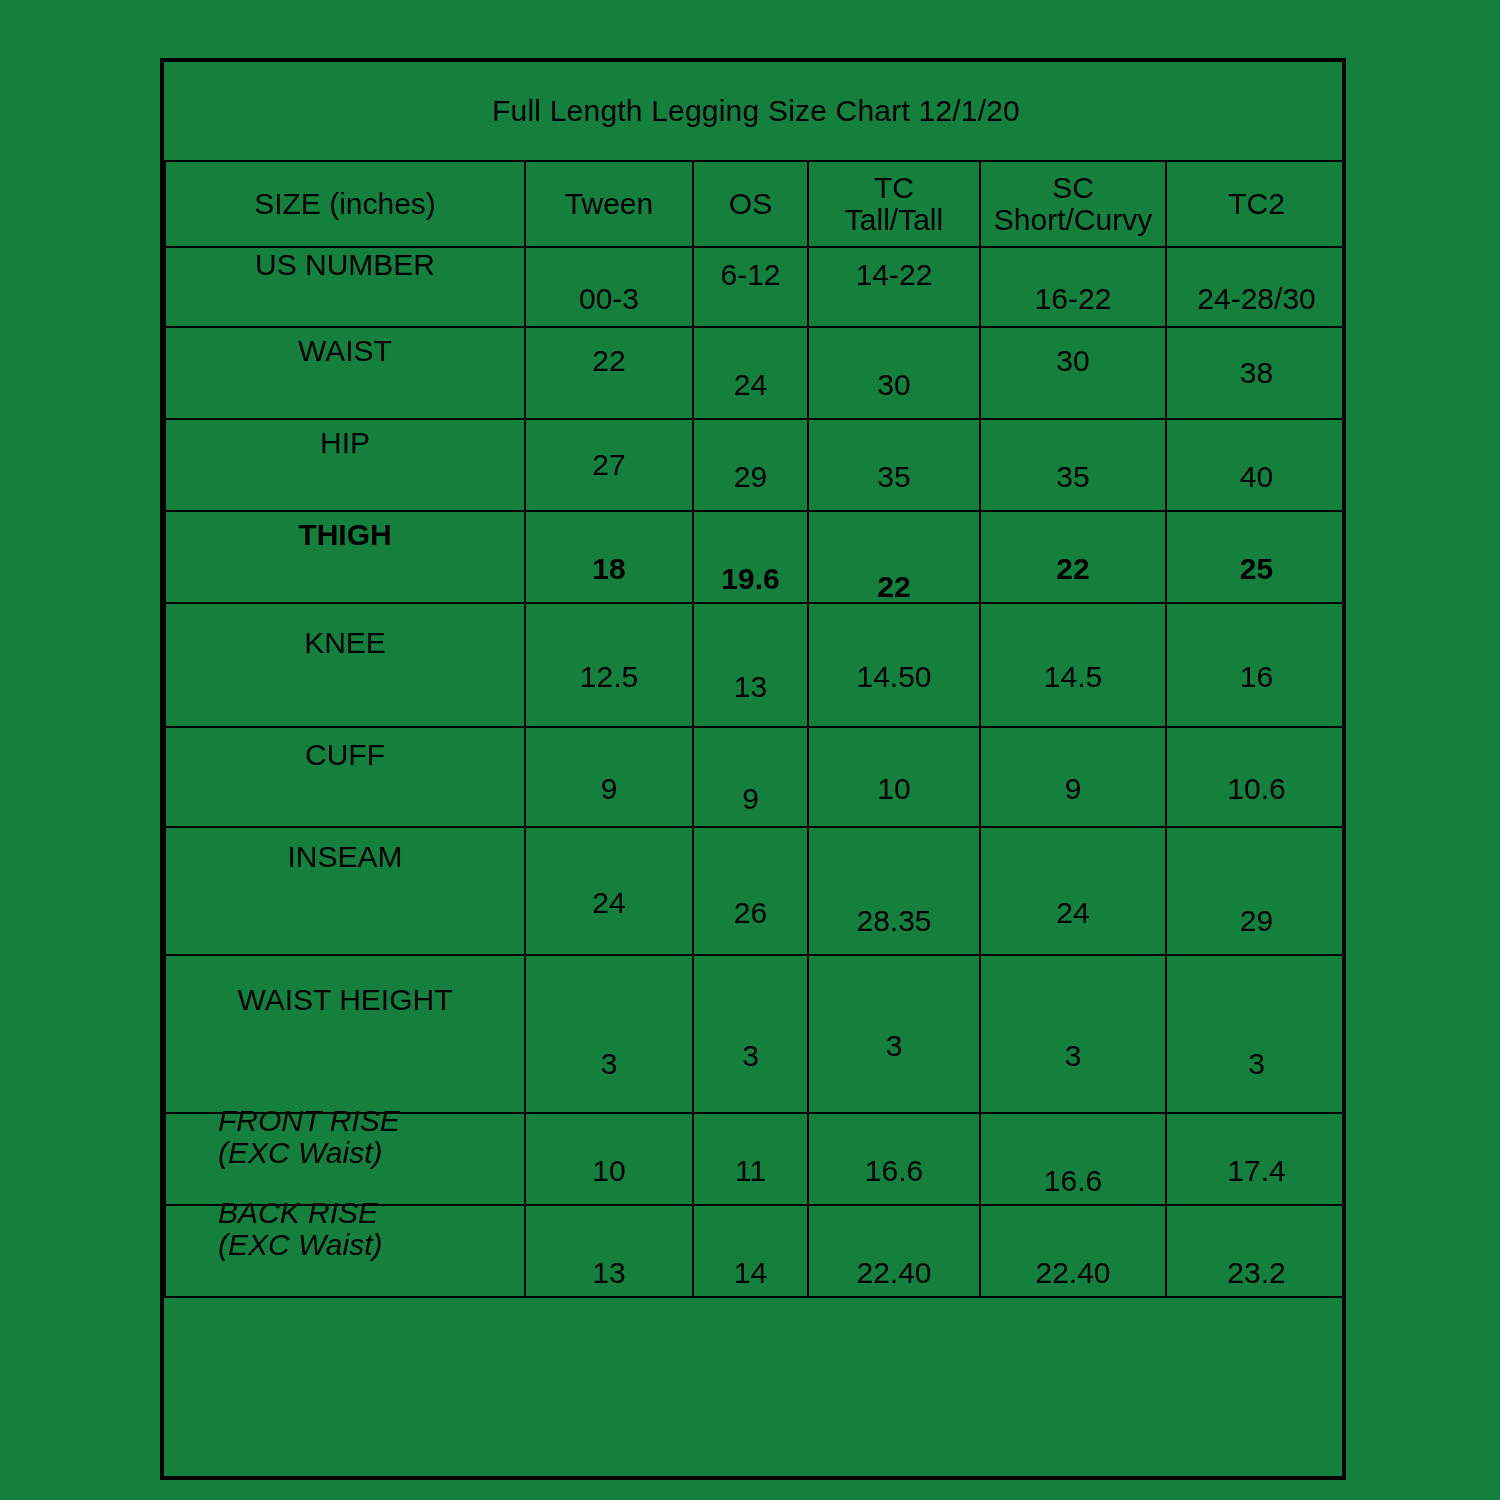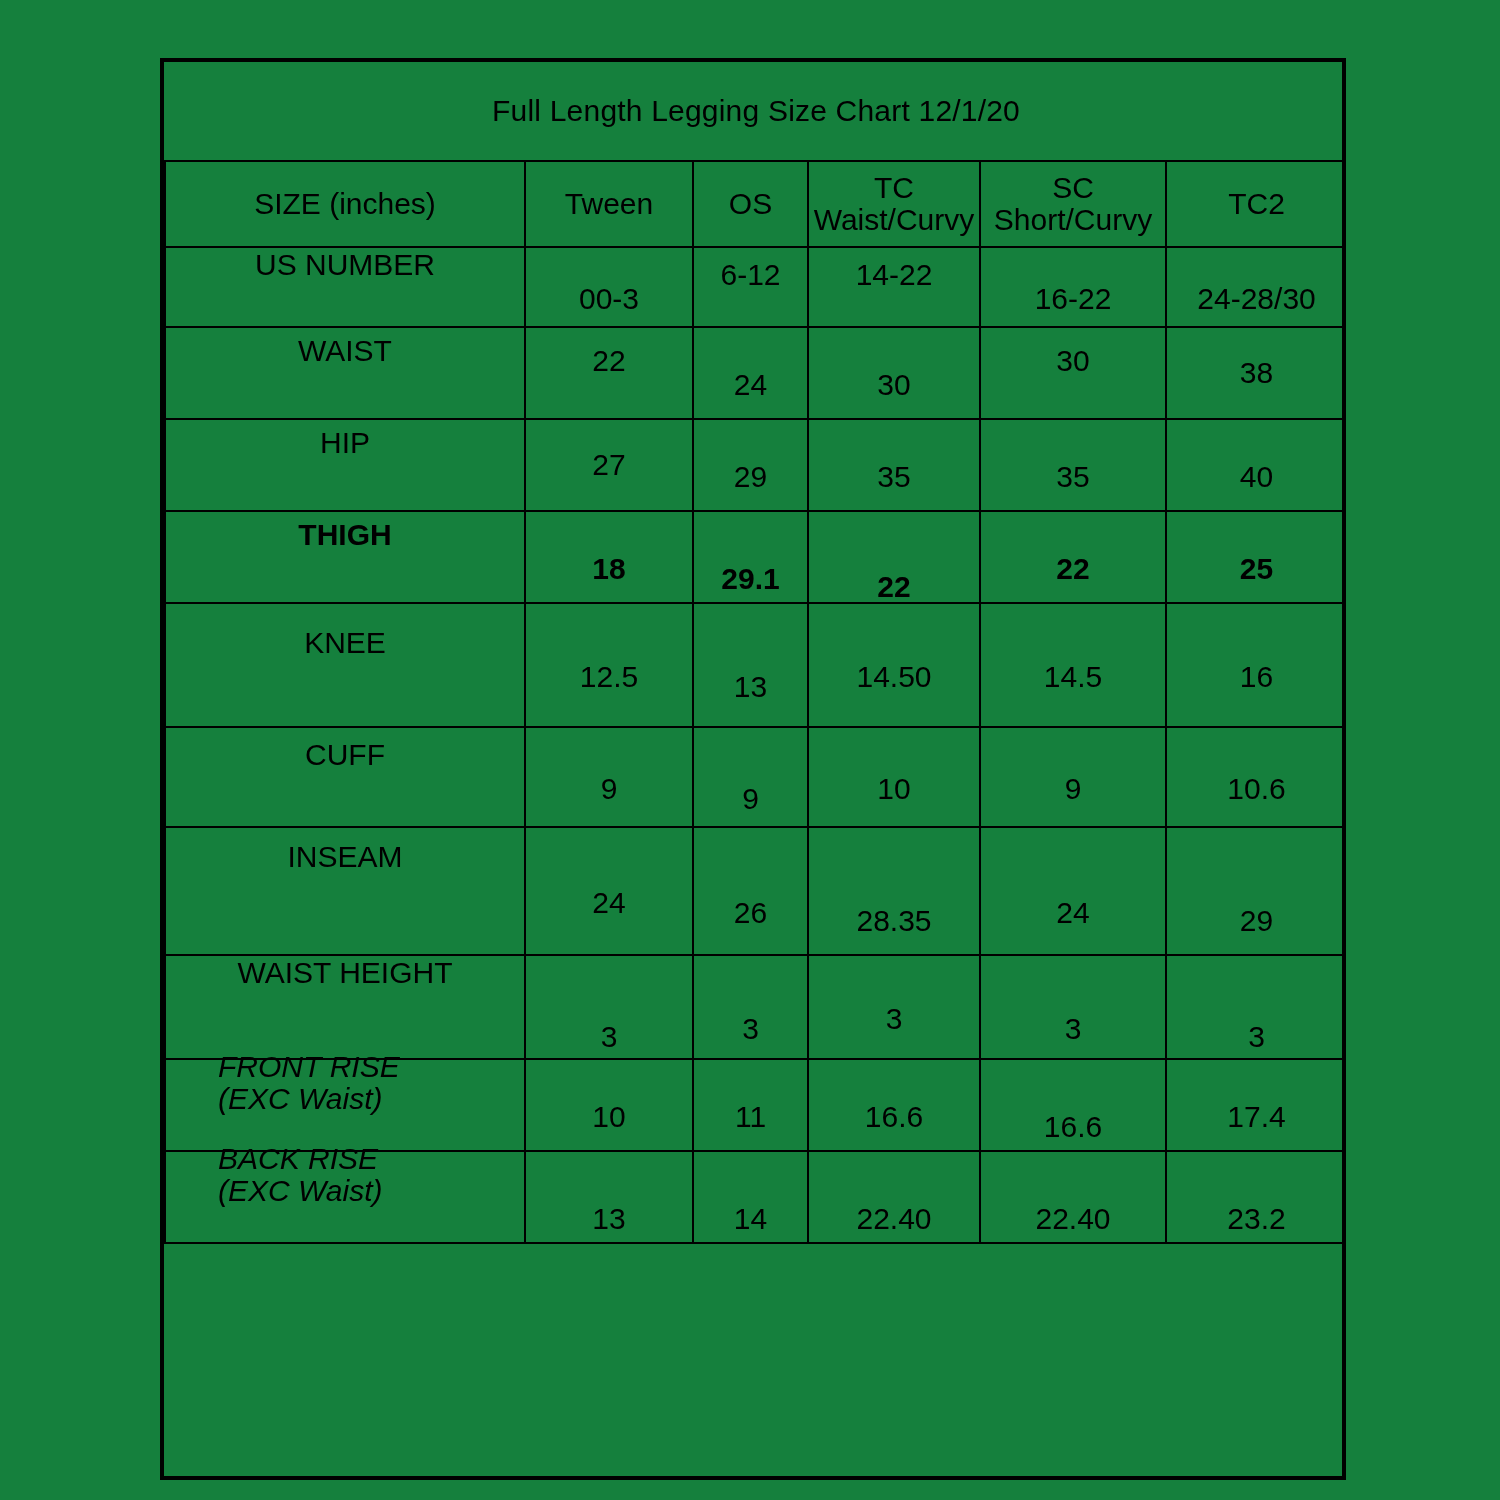--- a/index.html
+++ b/index.html
@@ -109,21 +109,21 @@
         <tr class="head-row">
           <td class="head-label">SIZE (inches)</td>
           <td>
             <span class="sub">Tween</span>
           </td>
           <td>
             <span class="sub">OS</span>
           </td>
           <td>
             <span class="sub">TC</span>
-            <span class="sub">Waist/Curvy</span>
+            <span class="sub">Tall/Tall</span>
           </td>
           <td>
             <span class="sub">SC</span>
             <span class="sub">Short/Curvy</span>
           </td>
           <td>
             <span class="sub">TC2</span>
           </td>
         </tr>
 
@@ -151,21 +151,21 @@
           <td class="val">27</td>
           <td class="val nudge-dn">29</td>
           <td class="val nudge-dn">35</td>
           <td class="val nudge-dn">35</td>
           <td class="val nudge-dn">40</td>
         </tr>
 
         <tr style="height:92px;font-weight:bold;">
           <td class="row-label label-up">THIGH</td>
           <td class="val nudge-dn">18</td>
-          <td class="val nudge-dn2">29.1</td>
+          <td class="val nudge-dn2">19.6</td>
           <td class="val nudge-dn3">22</td>
           <td class="val nudge-dn">22</td>
           <td class="val nudge-dn">25</td>
         </tr>
 
         <tr style="height:124px;">
           <td class="row-label label-up">KNEE</td>
           <td class="val nudge-dn">12.5</td>
           <td class="val nudge-dn2">13</td>
           <td class="val nudge-dn">14.50</td>
@@ -184,21 +184,21 @@
 
         <tr style="height:128px;">
           <td class="row-label label-up2">INSEAM</td>
           <td class="val nudge-dn">24</td>
           <td class="val nudge-dn2">26</td>
           <td class="val nudge-dn3">28.35</td>
           <td class="val nudge-dn2">24</td>
           <td class="val nudge-dn3">29</td>
         </tr>
 
-        <tr style="height:104px;">
+        <tr style="height:158px;">
           <td class="row-label label-up2">WAIST HEIGHT</td>
           <td class="val nudge-dn3">3</td>
           <td class="val nudge-dn2">3</td>
           <td class="val nudge-dn">3</td>
           <td class="val nudge-dn2">3</td>
           <td class="val nudge-dn3">3</td>
         </tr>
 
         <tr style="height:92px;">
           <td class="row-label left label-up">

